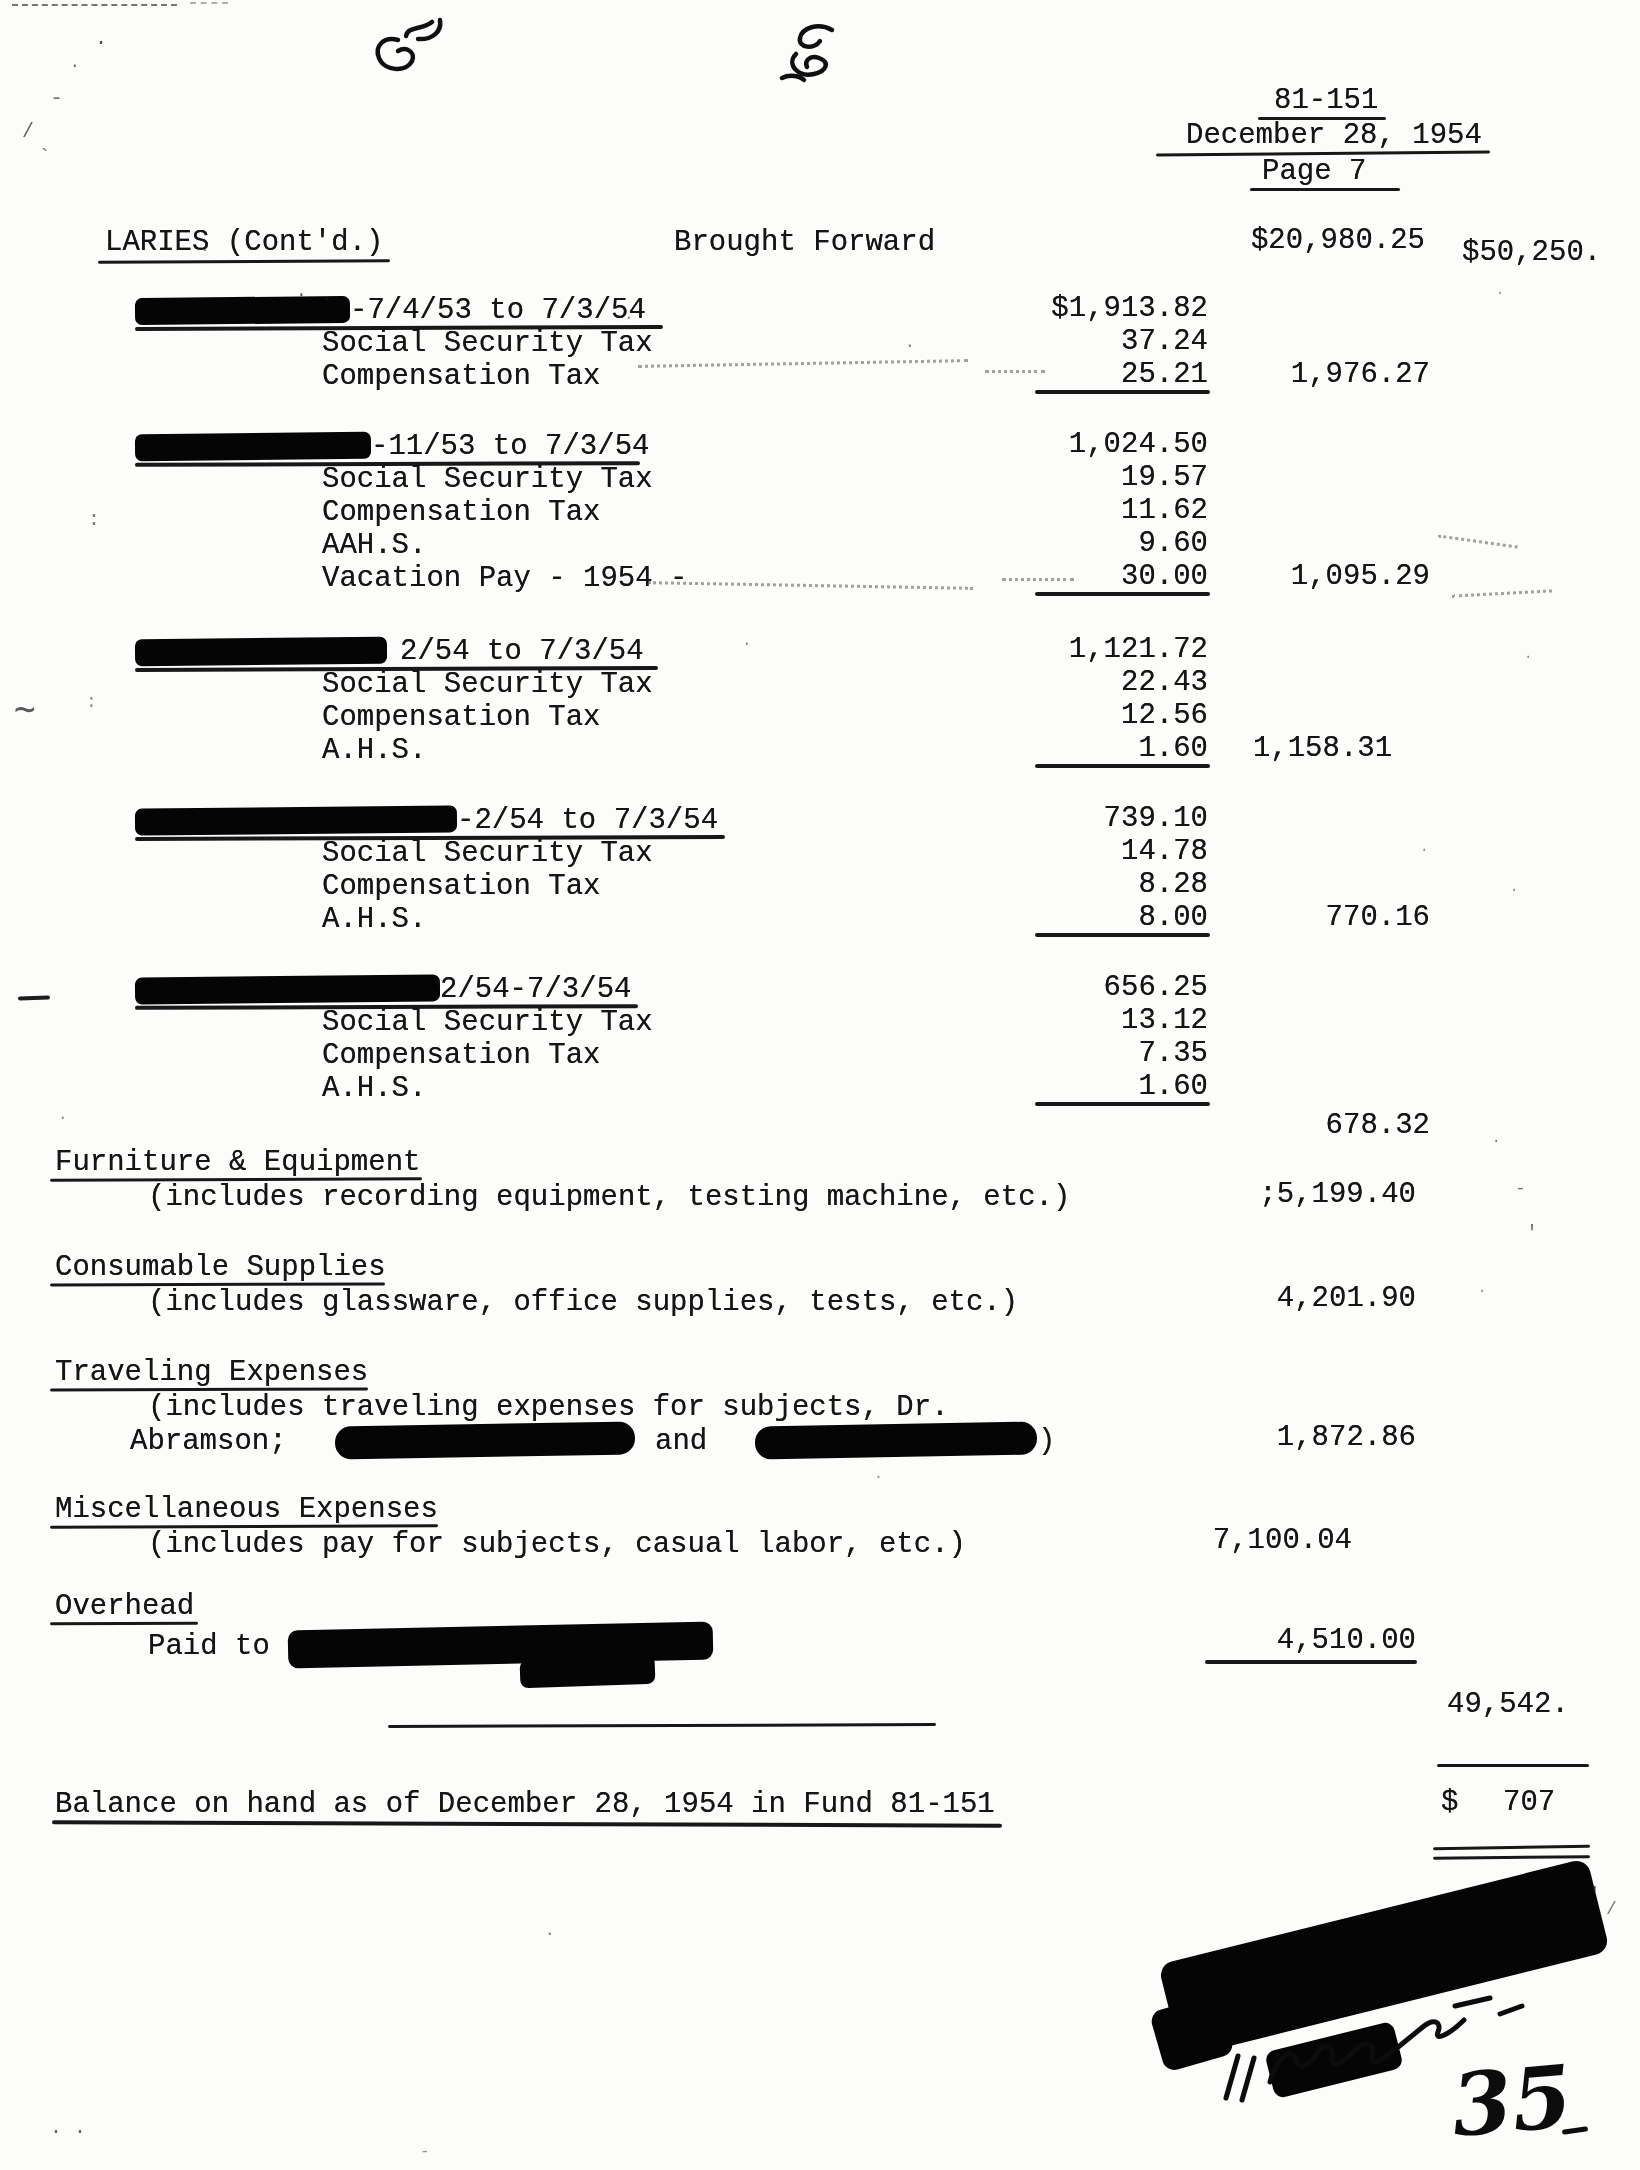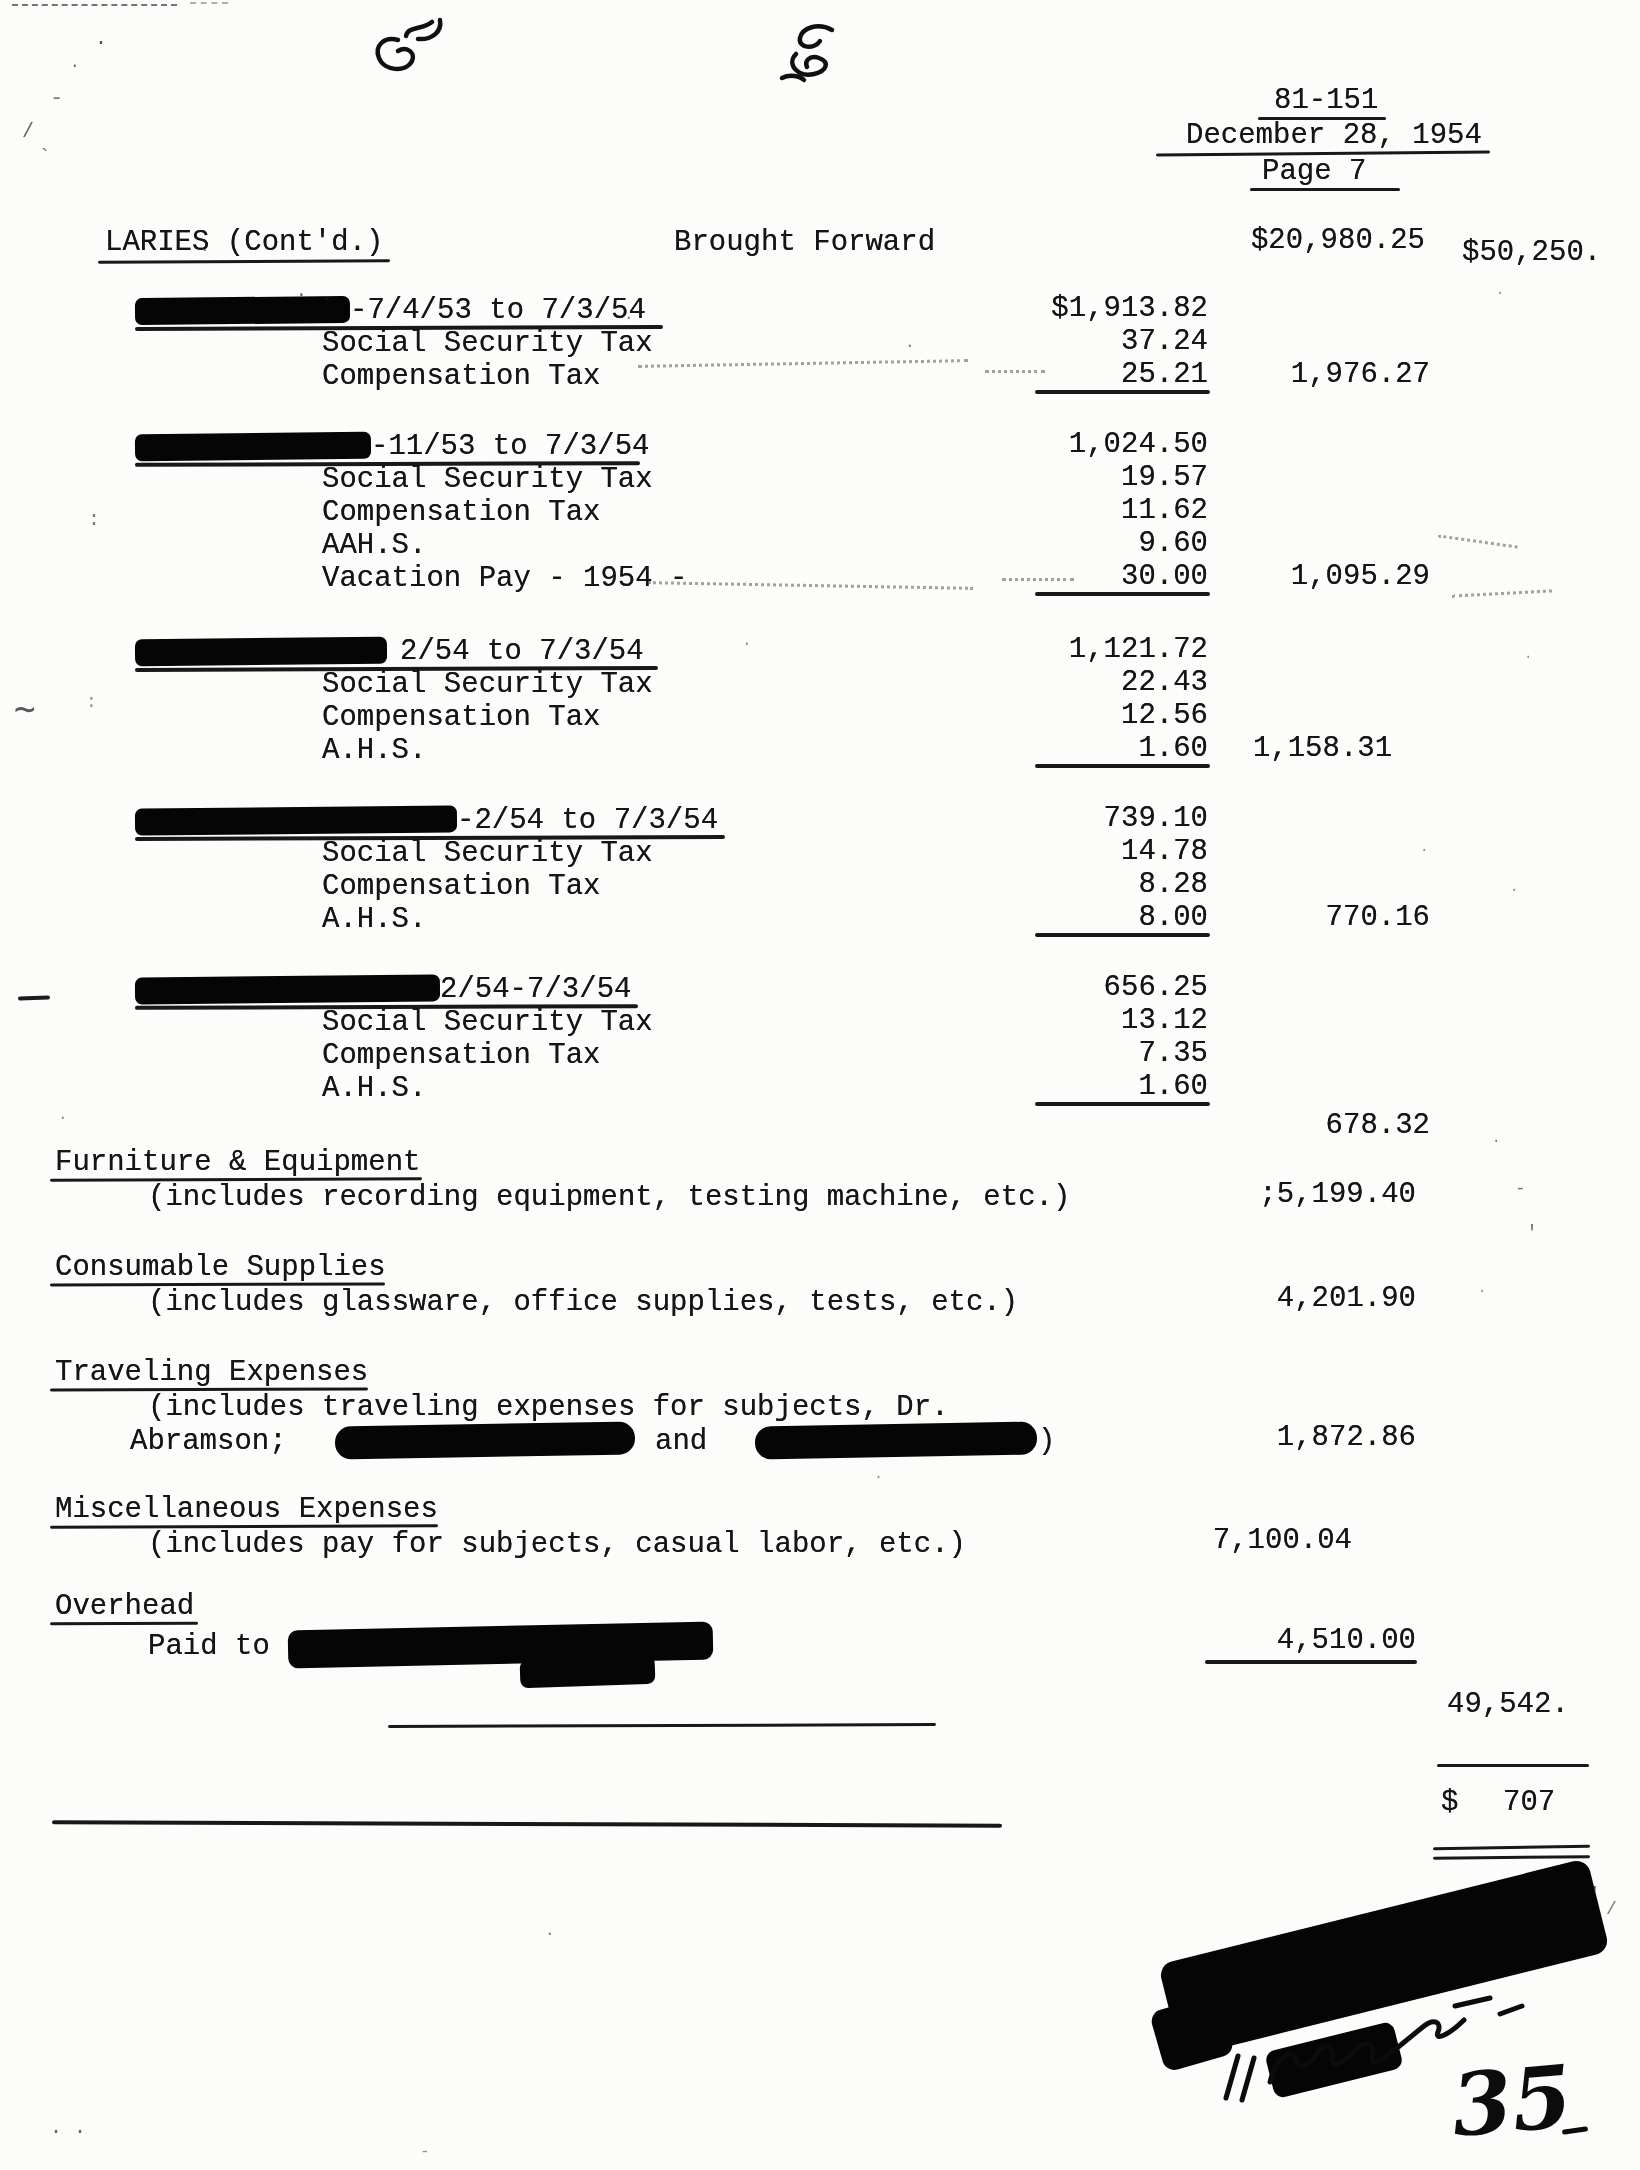--- a/index.html
+++ b/index.html
@@ -126,20 +126,21 @@
       <div class="t" style="left: 148px; top: 1632px;">Paid to</div>
       <div class="redact" style="left: 288px; top: 1626px; width: 425px; height: 38px; transform: rotate(-1.2deg); border-radius: 10px;"></div>
       <div class="redact" style="left: 520px; top: 1658px; width: 135px; height: 28px; transform: rotate(-2deg); border-radius: 8px;"></div>
       <div class="amt" style="left: 1170px; top: 1626px; width: 246px;">4,510.00</div>
       <div class="ul" style="left: 1205px; top: 1660px; width: 212px; height: 4px;"></div>
     </div>
 
   <div class="ul" style="left:388px;top:1724px;width:548px;transform:rotate(-0.2deg);"></div>
   <div class="t" style="left:1447px;top:1690px;">49,542.</div>
 
+  <div class="t" style="left:55px;top:1790px;">Balance on hand as of December 28, 1954 in Fund 81-151</div>
   <div class="ul" style="left:52px;top:1822px;width:950px;height:4px;transform:rotate(0.2deg);"></div>
   <div class="ul" style="left:1437px;top:1764px;width:152px;"></div>
   <div class="t" style="left:1441px;top:1788px;">$</div>
   <div class="t" style="left:1503px;top:1788px;">707</div>
   <div class="ul" style="left:1433px;top:1846px;width:157px;transform:rotate(-1deg);"></div>
   <div class="ul" style="left:1433px;top:1856px;width:157px;transform:rotate(-0.6deg);"></div>
 
   <div style="position:absolute;left:12px;top:4px;width:165px;border-top:2px dashed rgba(60,60,60,.7);"></div>
   <div style="position:absolute;left:190px;top:2px;width:38px;border-top:2px dashed rgba(60,60,60,.4);"></div>
   <div class="noise" style="left:14px;top:694px;font-size:36px;opacity:.75;">∼</div>

